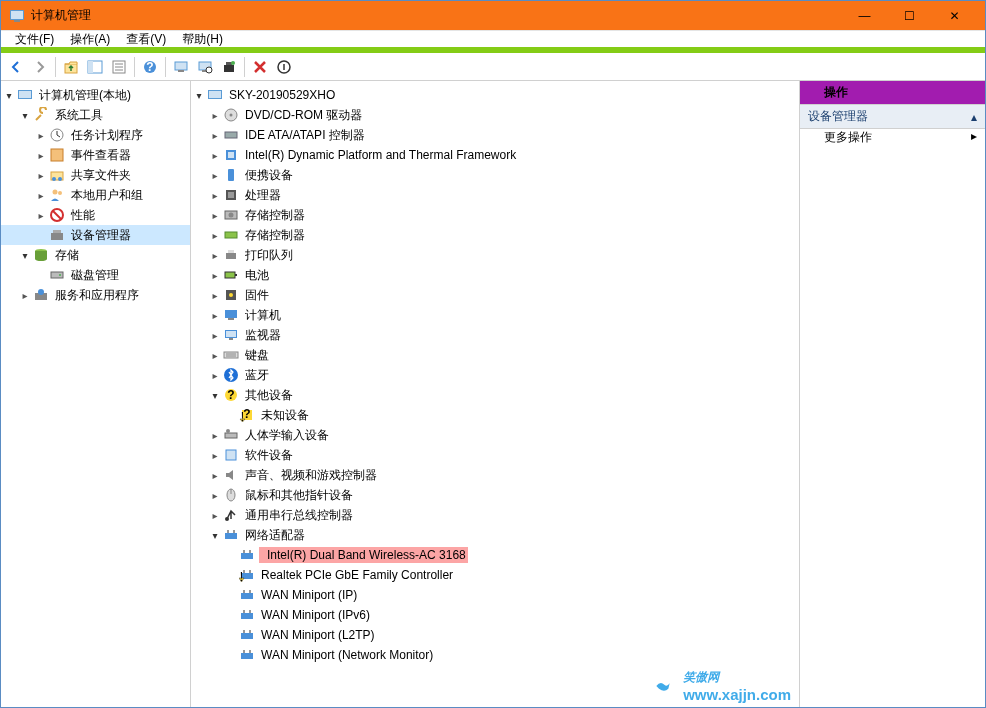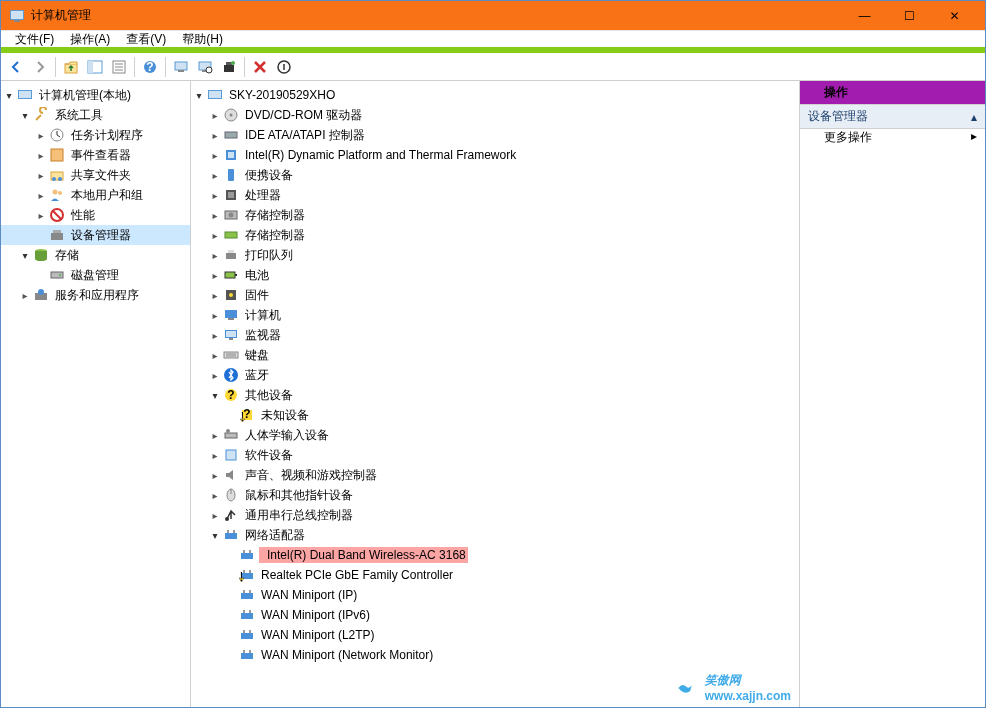--- a/index.html
+++ b/index.html
@@ -41,21 +41,21 @@
 .right-section { height: 24px; background: #e8eef5; border-bottom: 1px solid #d0d0d0; display: flex; align-items: center; justify-content: space-between; padding: 0 8px; color: #1a3e6e; }
 .right-action { height: 24px; display: flex; justify-content: space-between; padding: 0 8px 0 24px; }
 
 
 svg { width: 16px; height: 16px; }
 .chev { font-size: 10px; color: #555; }
 .chev.open { color: #333; }
 
 
 .watermark { position: absolute; right: 8px; bottom: 4px; color: #36a7e8; font-size: 18px; font-style: italic; font-weight: bold; pointer-events: none; opacity: .95; display:flex; align-items:center; gap:12px;}
-.watermark .url { font-size: 12px; color: #36a7e8; font-style: normal; display:block; }
+.watermark .url { font-size: 15px; color: #36a7e8; font-style: normal; display:block; }
 </style>
 </head>
 <body>
 
 <div class="titlebar">
   <span class="icon">
     <svg viewBox="0 0 16 16">
         <rect x="1" y="2" width="14" height="10" fill="#5a9bd5" rx="1"></rect>
         <rect x="2" y="3" width="12" height="8" fill="#cfe2f3"></rect>
         <rect x="5" y="12" width="6" height="2" fill="#888"></rect>

